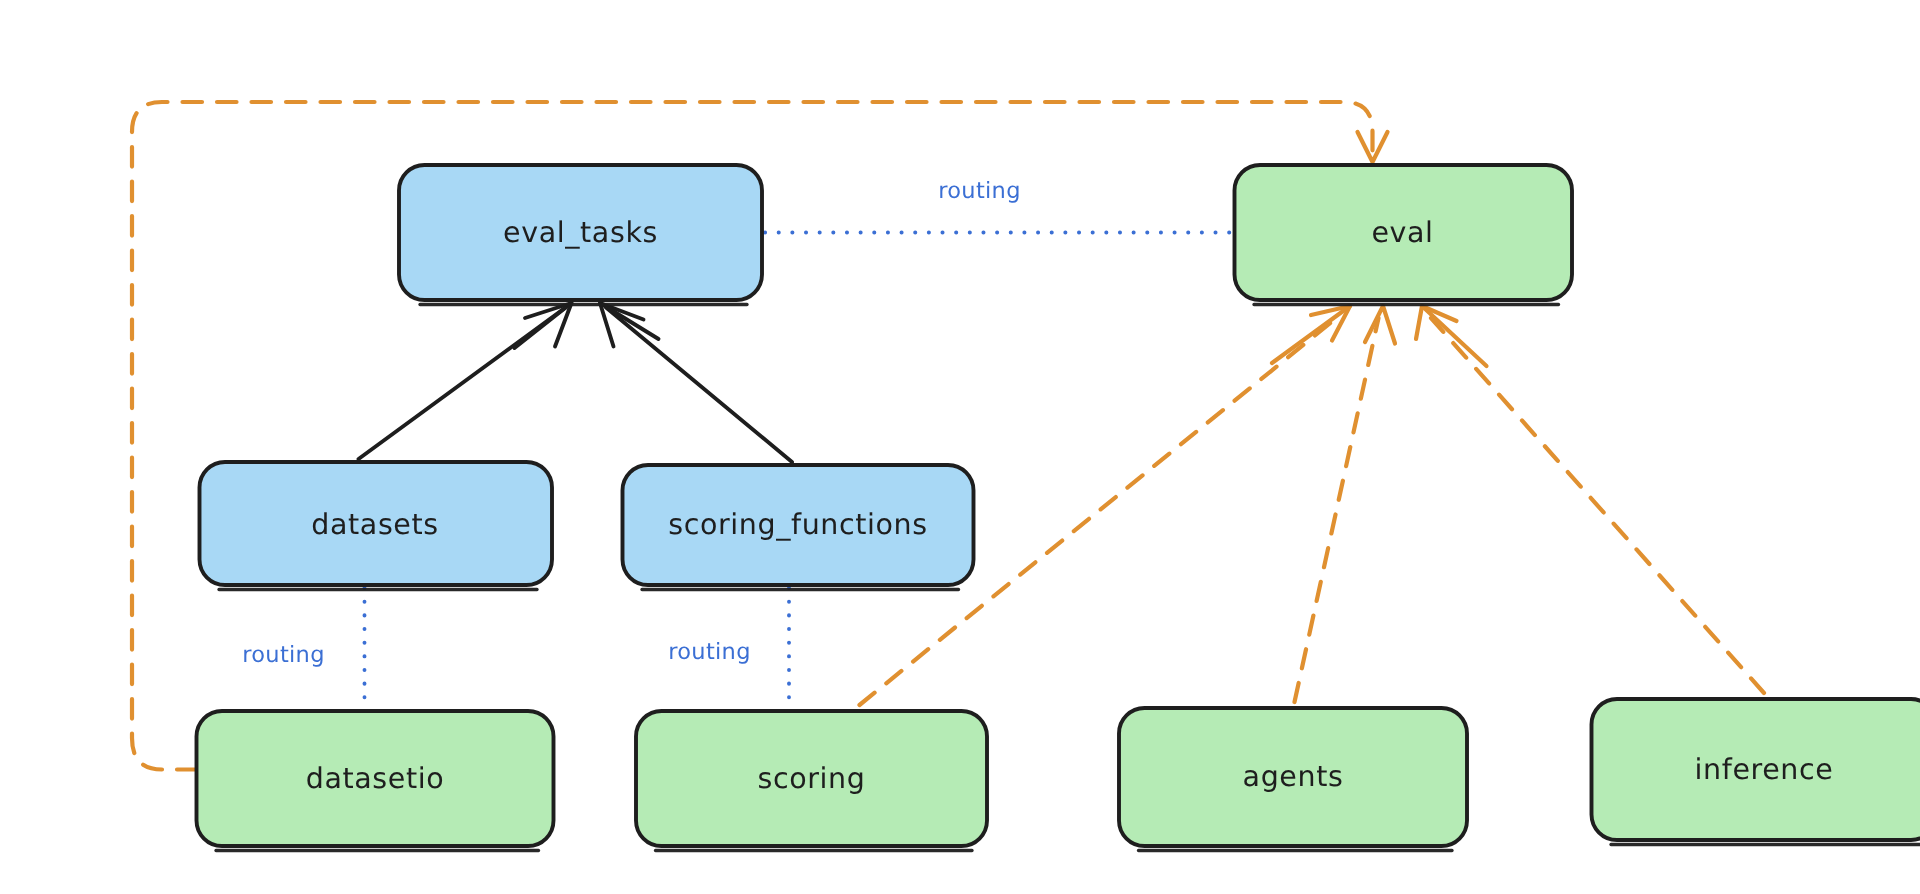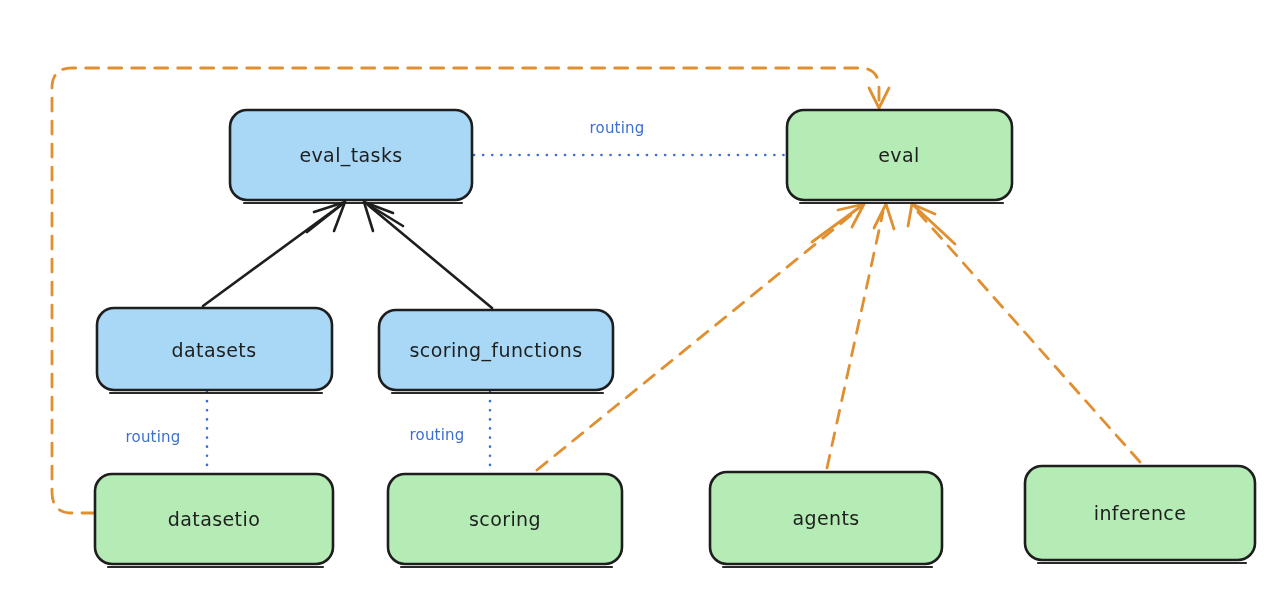--- a/index.html
+++ b/index.html
@@ -11,20 +11,21 @@
     width: 1280px;
     height: 596px;
     overflow: hidden;
     font-family: "DejaVu Sans", sans-serif;
   }
   #diagram-root {
     position: relative;
     width: 1032px;
     height: 596px;
     background: #ffffff;
+    margin-left: 36px;
   }
   svg#diagram-svg {
     display: block;
     width: 1280px;
     height: 596px;
   }
   .node-shape {
     stroke: #1e1e1e;
     stroke-width: 2.6;
     stroke-linejoin: round;

